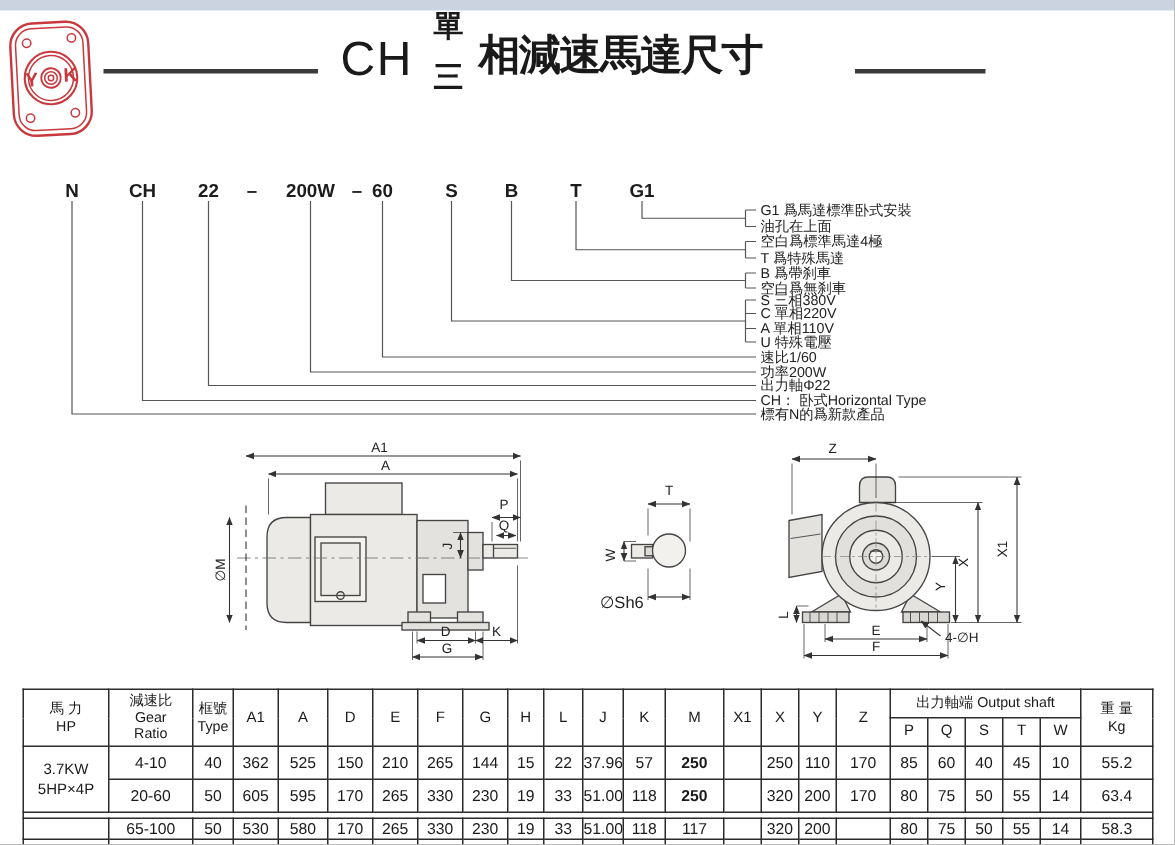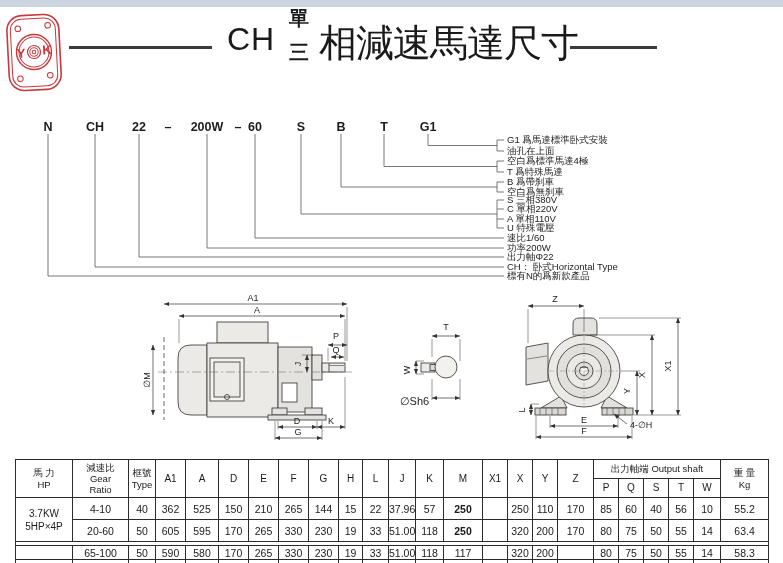--- a/index.html
+++ b/index.html
@@ -7,21 +7,21 @@
         font-family:"Liberation Sans",sans-serif;color:#1a1a1a;}
   .topbar{position:absolute;top:0;left:0;width:783px;height:7px;background:#cbd3e1;}
   #logo{position:absolute;left:4px;top:6px;}
   .rule{position:absolute;height:3px;background:#3b3b3b;}
   #rule-left{left:69px;top:46px;width:143px;}
   #rule-right{left:570px;top:46px;width:87px;}
   #title-ch{position:absolute;left:227px;top:21px;font-size:32px;font-weight:500;letter-spacing:1px;}
   #frac{position:absolute;left:282px;top:8px;width:34px;text-align:center;
         font-size:20px;font-weight:700;line-height:1;}
   #frac-top{margin-bottom:14px;}
-  #title-main{position:absolute;left:319px;top:18px;font-size:38px;font-weight:400;letter-spacing:-1px;}
+  #title-main{position:absolute;left:319px;top:18px;font-size:28px;font-weight:700;letter-spacing:-1px;}
   #model,#drawings{position:absolute;left:0;}
   #model{top:107px;}
   #drawings{top:287px;}
   #table-wrap{position:absolute;left:15px;top:459px;}
   #dim-table{border-collapse:collapse;table-layout:fixed;width:753px;}
   #dim-table th,#dim-table td{border:1px solid #2b2b2b;text-align:center;vertical-align:middle;
       padding:0;overflow:hidden;white-space:pre-line;font-weight:400;}
   #dim-table thead th{font-size:10px;line-height:1.18;height:18px;}
   #dim-table thead th.zh{font-size:9.5px;}
   #dim-table td{font-size:10.5px;}
@@ -330,21 +330,21 @@
             <td>37.96</td>
             <td>57</td>
             <td class="bold">250</td>
             <td></td>
             <td>250</td>
             <td>110</td>
             <td>170</td>
             <td>85</td>
             <td>60</td>
             <td>40</td>
-            <td>56</td>
+            <td>45</td>
             <td>10</td>
             <td>55.2</td>
           </tr>
           <tr class="r-data">
             <td>20-60</td>
             <td>50</td>
             <td>605</td>
             <td>595</td>
             <td>170</td>
             <td>265</td>
@@ -366,21 +366,21 @@
             <td>14</td>
             <td>63.4</td>
           </tr>
           <tr class="spacer">
             <td colspan="24"></td>
           </tr>
           <tr class="r-data r-short">
             <td rowspan="1" class="power"></td>
             <td>65-100</td>
             <td>50</td>
-            <td>590</td>
+            <td>530</td>
             <td>580</td>
             <td>170</td>
             <td>265</td>
             <td>330</td>
             <td>230</td>
             <td>19</td>
             <td>33</td>
             <td>51.00</td>
             <td>118</td>
             <td>117</td>

